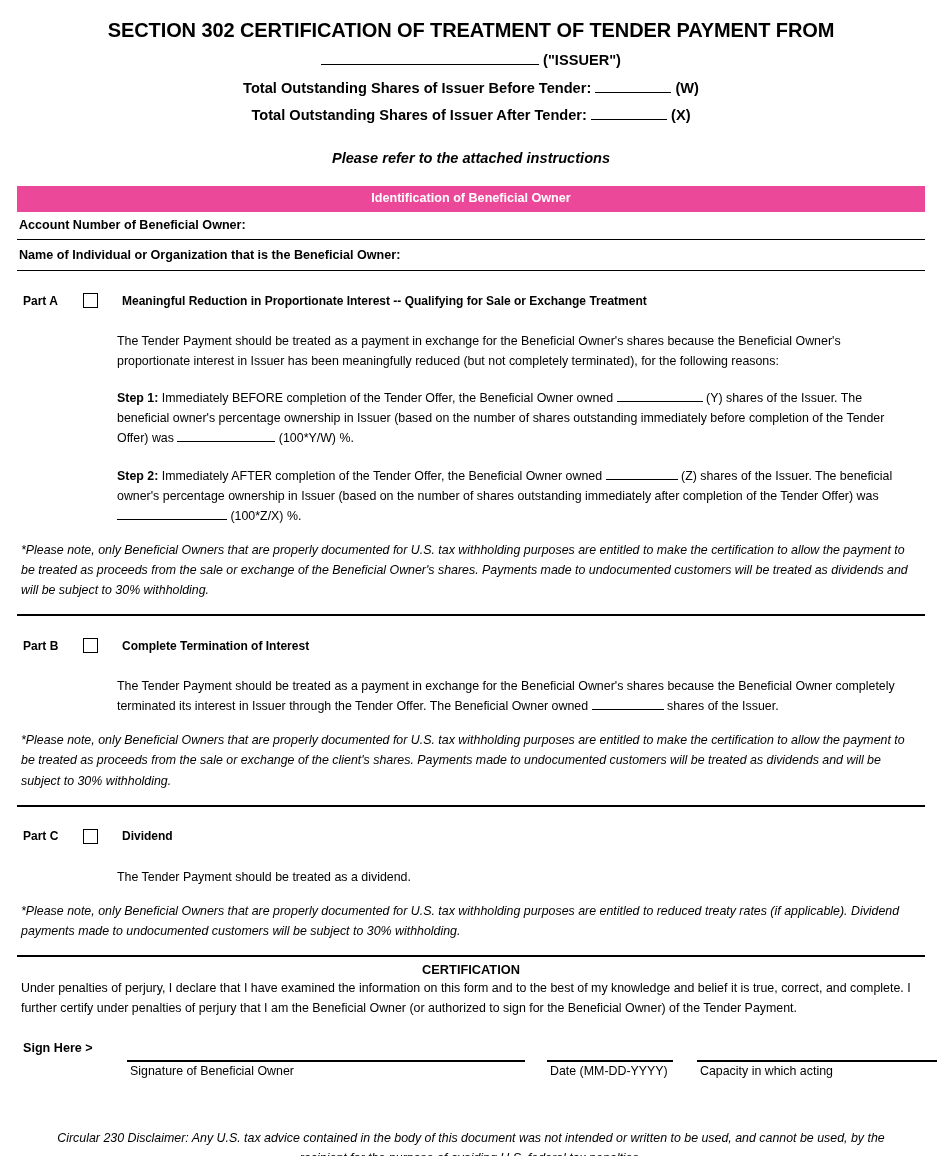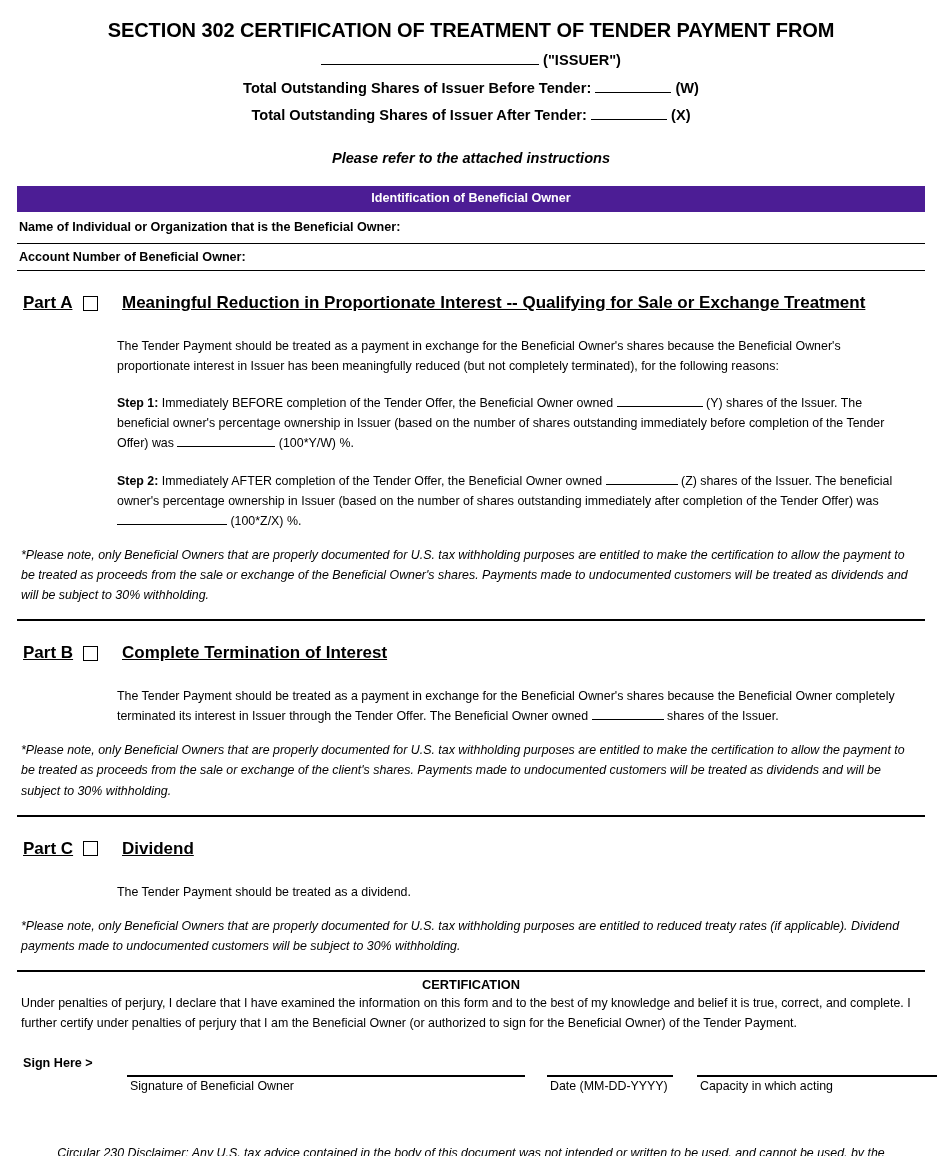--- a/index.html
+++ b/index.html
@@ -63,21 +63,21 @@
   .blank-x { width: 76px; }
 
   
   .body-wrap {
     margin: 0 17px 0 17px;
     width: 908px;
   }
 
   
   .black-bar {
-    background: #4c1d95;
+    background: #ec4899;
     color: #ffffff;
     font-weight: bold;
     text-align: center;
     font-size: 12.6px;
     padding: 4px 4px 5px 4px;
     line-height: 1.38;
   }
   .black-bar.tall { padding: 4px 4px 6px 4px; }
 
   
@@ -95,22 +95,21 @@
     border-top: 2.1px solid #000;
     height: 0;
     font-size: 0;
     line-height: 0;
   }
   .part-head {
     display: flex;
     align-items: center;
     padding: 22px 0 6px 0;
     font-weight: bold;
-    font-size: 17px;
-    text-decoration: underline;
+    font-size: 12px;
   }
   .part-label {
     width: 66px;
     padding-left: 6px;
     flex: 0 0 auto;
   }
   .checkbox {
     width: 15px;
     height: 15px;
     border: 1.6px solid #000;
@@ -215,25 +214,25 @@
       <span>(X)</span>
     </div>
     <div class="instr-line">Please refer to the attached instructions</div>
   </div>
 
   <div class="section-gap-md"></div>
 
   <div class="body-wrap">
 
     <div class="black-bar">Identification of Beneficial Owner</div>
+    <div class="field-row">
+      <span>Account Number of Beneficial Owner:</span>
+    </div>
     <div class="field-row first">
       <span>Name of Individual or Organization that is the Beneficial Owner:</span>
-    </div>
-    <div class="field-row">
-      <span>Account Number of Beneficial Owner:</span>
     </div>
 
 
     <div class="part-head">
       <span class="part-label">Part A</span>
       <span class="checkbox"></span>
       <span class="part-title">Meaningful Reduction in Proportionate Interest -- Qualifying for Sale or Exchange Treatment</span>
     </div>
 
     <div class="part-body">

